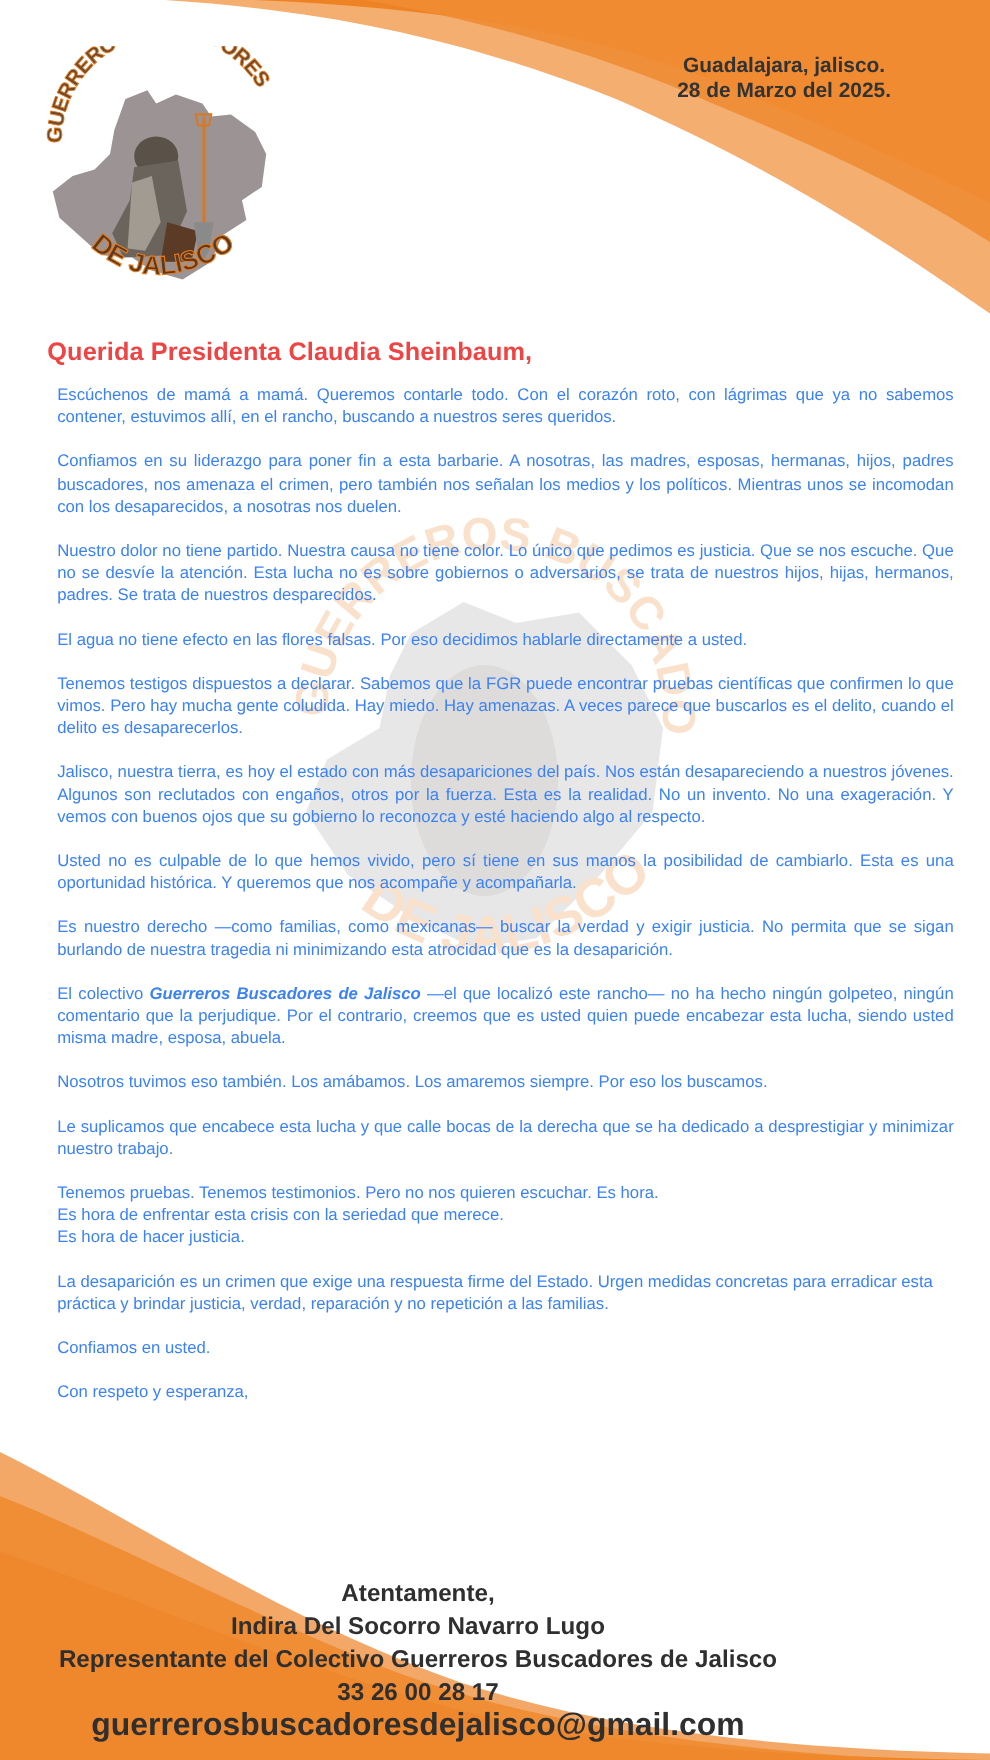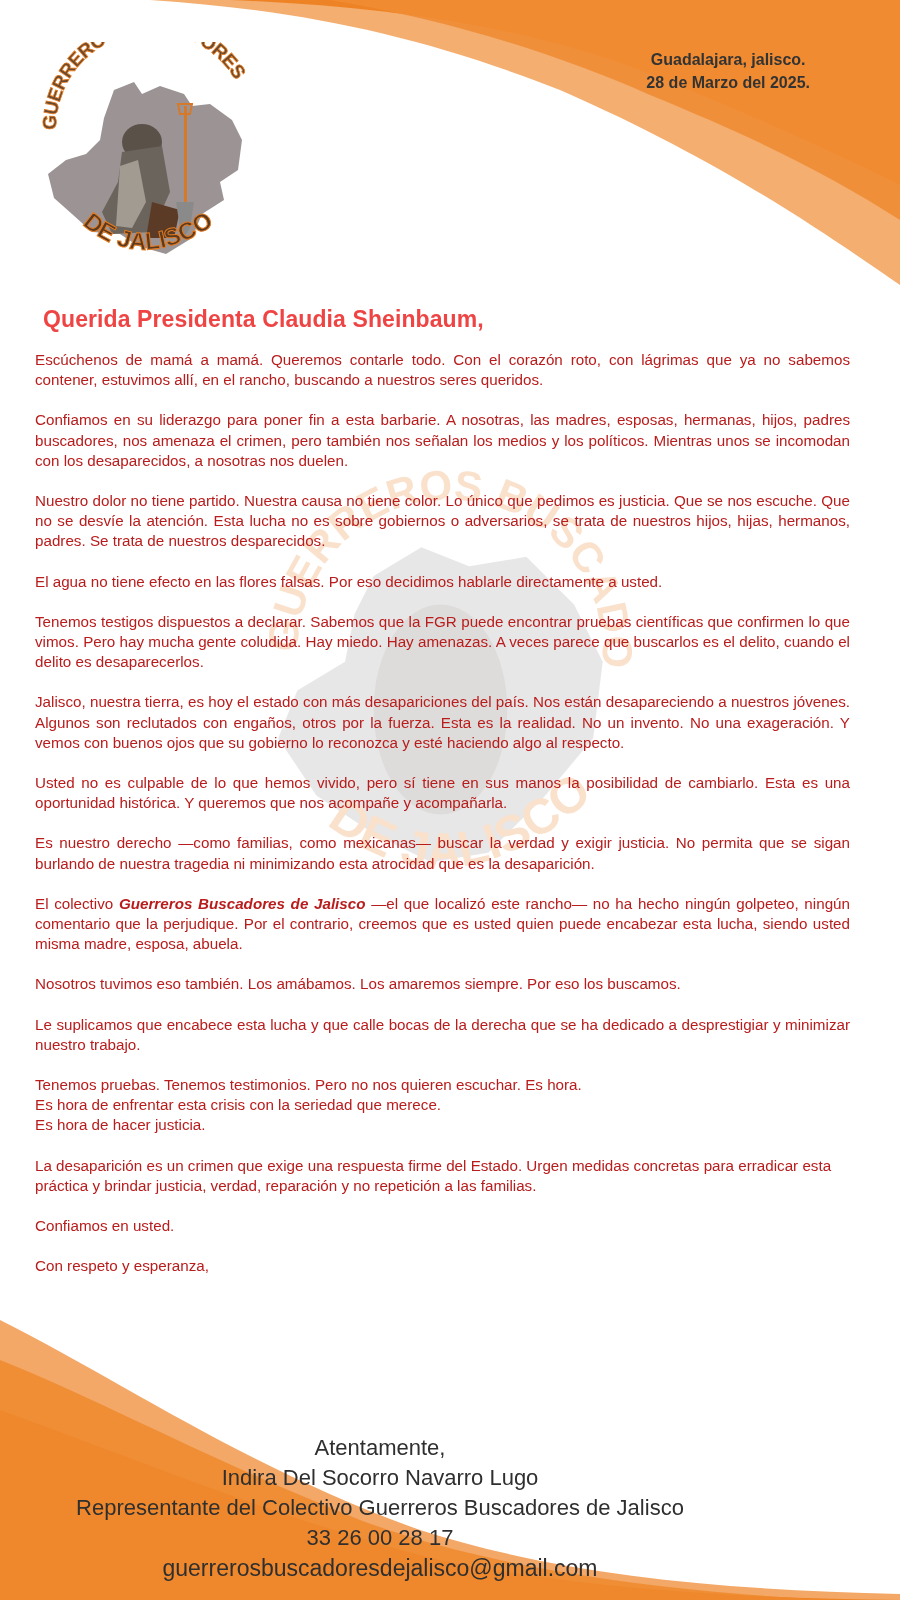--- a/index.html
+++ b/index.html
@@ -7,41 +7,41 @@
     width: 900px; height: 1600px; position: relative; overflow: hidden;
     background: #ffffff;
     font-family: "Liberation Sans", sans-serif;
     color: #2b2b2b;
   }
   .bg { position: absolute; left: 0; top: 0; width: 900px; height: 1600px; z-index: 0; }
   .logo { position: absolute; left: 42px; top: 42px; width: 222px; height: 236px; z-index: 2; }
   .watermark { position: absolute; left: 240px; top: 470px; width: 420px; height: 460px; z-index: 1; opacity: 0.22; }
   .header-place {
     position: absolute; right: 90px; top: 48px; z-index: 3;
-    text-align: center; font-weight: bold; font-size: 16px; line-height: 23px; color: #333;
+    text-align: center; font-weight: bold; font-size: 19px; line-height: 23px; color: #333;
   }
   .greeting {
     position: absolute; left: 43px; top: 306px; z-index: 3;
     font-size: 23px; font-weight: bold; color: #ef4444; letter-spacing: 0.1px;
   }
   .body-text {
-    position: absolute; left: 35px; top: 350px; width: 815px; z-index: 3;
-    font-size: 15.2px; line-height: 20.2px; color: #b91c1c;
+    position: absolute; left: 52px; top: 350px; width: 815px; z-index: 3;
+    font-size: 15.2px; line-height: 20.2px; color: #3b82f6;
   }
   .body-text p { margin: 0 0 20px 0; text-align: justify; }
   .body-text p.left { text-align: left; }
   .body-text p.tight { margin-bottom: 0; }
   .body-text b { font-weight: bold; font-style: italic; }
   .signature {
     position: absolute; left: 0; width: 760px; top: 1433px; z-index: 3;
-    text-align: center; font-weight: normal; color: #2f2f2f;
+    text-align: center; font-weight: bold; color: #2f2f2f;
     font-size: 22px; line-height: 30px;
   }
   .signature div { white-space: nowrap; }
-  .signature .email { font-size: 23px; }
+  .signature .email { font-size: 29px; }
 </style>
 </head>
 <body>
 
 <svg class="bg" viewBox="0 0 900 1600" xmlns="http://www.w3.org/2000/svg">
 
   <path d="M150,0 L900,0 L900,285 C820,230 720,160 560,90 C420,35 300,10 150,0 Z" fill="#F4AE70"></path>
   <path d="M230,0 L900,0 L900,185 C830,150 740,110 640,70 C520,25 380,6 230,0 Z" fill="#EE8325"></path>
   <path d="M330,0 L900,0 L900,220 C830,175 760,140 650,95 C560,55 450,20 330,0 Z" fill="#EF8C33" opacity="0.9"></path>
 

